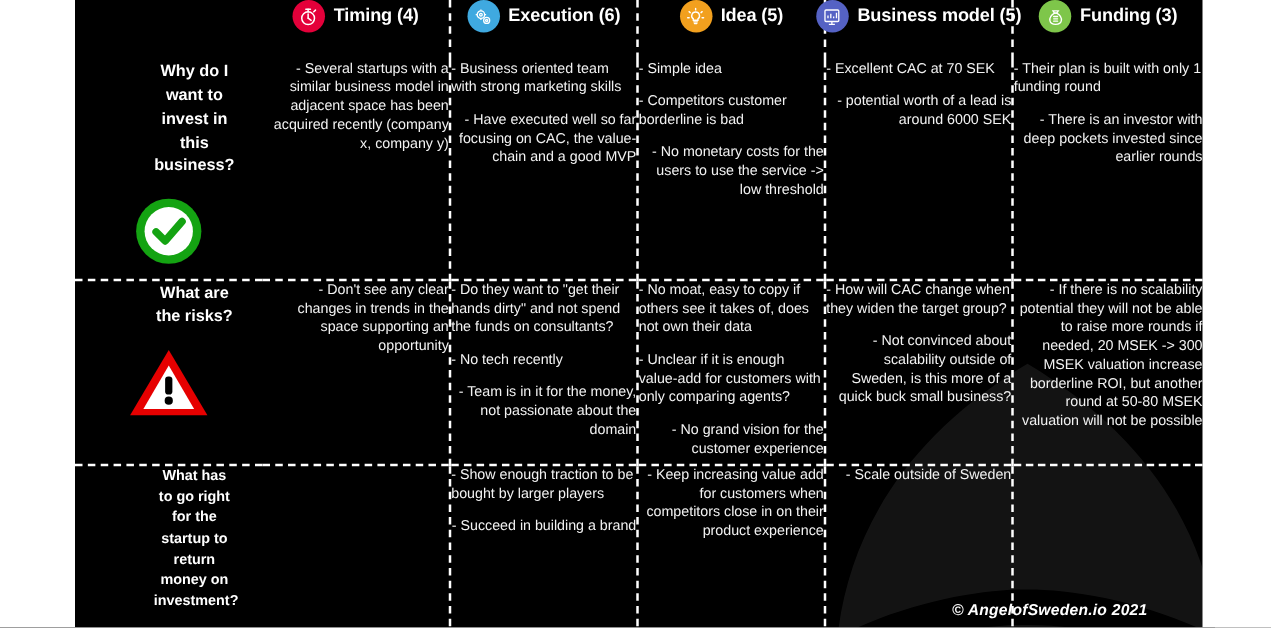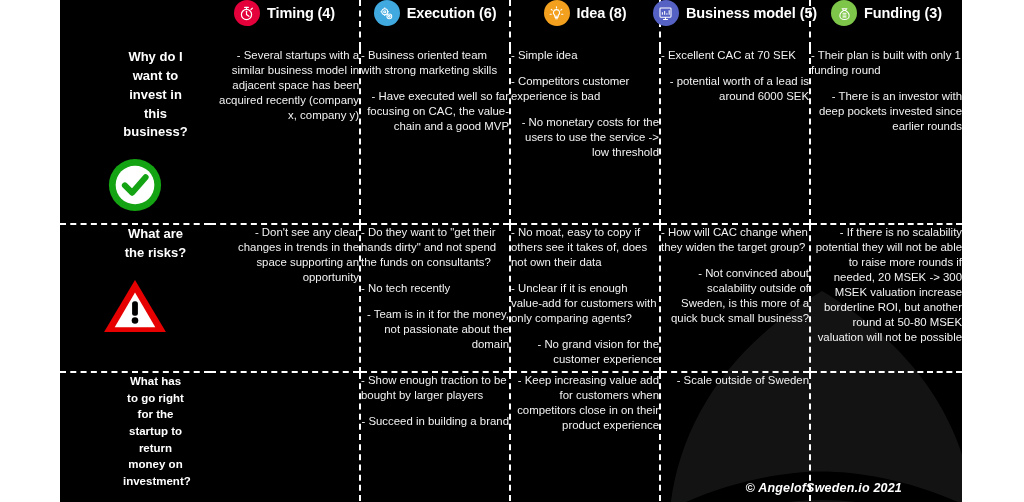--- a/index.html
+++ b/index.html
@@ -127,21 +127,21 @@
   .cell p {
     margin: 0 0 11px 0;
     color: #f2f2f2;
     font-size: 11.4px;
     line-height: 1.32;
   }
   .cell p:last-child { margin-bottom: 0; text-align: right; }
 
   .copyright {
     position: absolute;
-    right: 70px;
+    right: 54px;
     bottom: 7px;
     color: #ffffff;
     font-size: 12.5px;
     font-style: italic;
     font-weight: bold;
     letter-spacing: 0.2px;
     white-space: nowrap;
   }
 </style>
 </head>
@@ -209,21 +209,21 @@
       <th class="hdr-cell v-dash">
         <div class="hdr-inner">
           <span class="badge" style="background:#f2a01e">
             <svg width="17" height="17" viewBox="0 0 24 24" fill="none" stroke="#ffffff" stroke-width="1.6" stroke-linecap="round">
               <path d="M12 6.5 a4.3 4.3 0 0 1 2.6 7.8 v1.6 h-5.2 v-1.6 A4.3 4.3 0 0 1 12 6.5 Z"></path>
               <path d="M10 17.6 h4"></path>
                   <path d="M10.7 19.4 h2.6"></path>
               <path d="M12 2.4v1.7M4.6 6.1l1.3 1.1M19.4 6.1l-1.3 1.1M3 13h1.7M19.3 13H21"></path>
             </svg>
           </span>
-          <span class="hdr-label">Idea (8)</span>
+          <span class="hdr-label">Idea (5)</span>
         </div>
       </th>
 
       <th class="hdr-cell v-dash">
         <div class="hdr-inner">
           <span class="badge" style="background:#5562c4">
             <svg width="17" height="17" viewBox="0 0 24 24" fill="none" stroke="#ffffff" stroke-width="1.5">
               <rect x="4.2" y="4.2" width="15.6" height="13" rx="1.2"></rect>
               <path d="M7.6 13.6v-3.2M10.8 13.6V8.4M14 13.6v-2M17.2 13.6V7.4"></path>
               <path d="M12 17.2v2.6M8.6 20.4h6.8"></path>
@@ -263,21 +263,21 @@
         <p>- Several startups with a similar business model in adjacent space has been acquired recently (company x, company y)</p>
       </td>
 
       <td class="cell v-dash">
         <p>- Business oriented team with strong marketing skills</p>
         <p>- Have executed well so far focusing on CAC, the value-chain and a good MVP</p>
       </td>
 
       <td class="cell v-dash">
         <p>- Simple idea</p>
-        <p>- Competitors customer experience is bad</p>
+        <p>- Competitors customer borderline is bad</p>
         <p>- No monetary costs for the users to use the service -&gt; low threshold</p>
       </td>
 
       <td class="cell v-dash">
         <p>- Excellent CAC at 70 SEK</p>
         <p>- potential worth of a lead is around 6000 SEK</p>
       </td>
 
       <td class="cell v-dash">
         <p>- Their plan is built with only 1 funding round</p>

